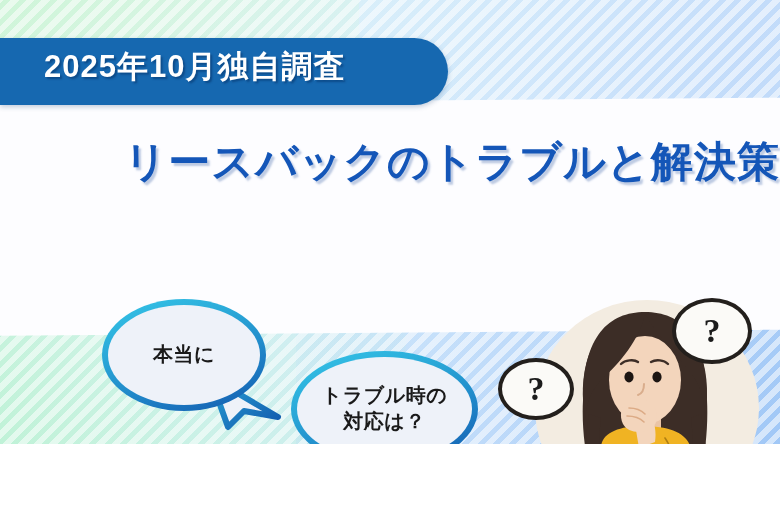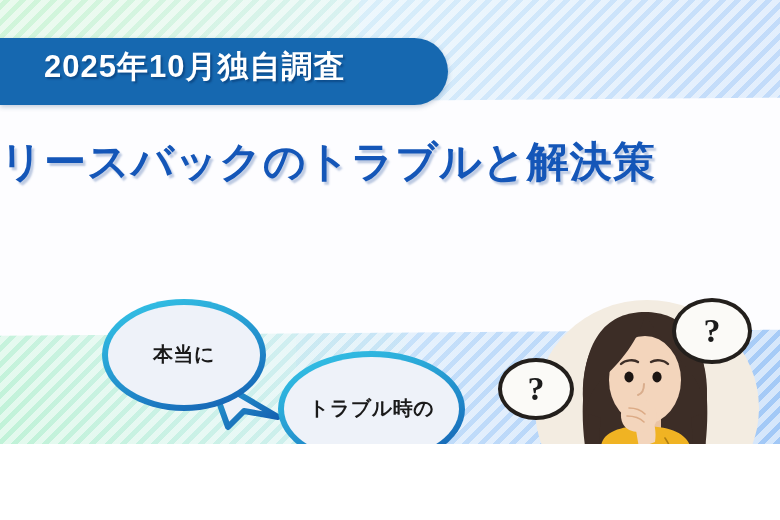--- a/index.html
+++ b/index.html
@@ -108,21 +108,21 @@
     text-shadow: 2px 2px 2px rgba(0,40,90,0.45);
     white-space: nowrap;
   }
 
   
   .title-wrap {
     position: absolute;
     left: 0;
     right: 0;
     top: 128px;
-    text-align: left;
+    text-align: right;
   }
   .title-line {
     font-size: 42px;
     font-weight: bold;
     color: #1456b8;
     letter-spacing: 1px;
     line-height: 1.62;
     text-shadow: 2.5px 2.5px 2px rgba(110,140,190,0.45);
     white-space: nowrap;
   }
@@ -162,21 +162,21 @@
     line-height: 1.28;
     letter-spacing: 0.5px;
     white-space: nowrap;
   }
   .bubble-tail {
     position: absolute;
     z-index: 1;
   }
 
   #bubble1 { left: 108px; top: 305px; width: 152px; height: 100px; }
-  #bubble2 { left: 284px; top: 357px; width: 175px; height: 104px; }
+  #bubble2 { left: 297px; top: 357px; width: 175px; height: 104px; }
 
   
   .illu {
     position: absolute;
     left: 505px;
     top: 288px;
     width: 275px;
     height: 232px;
   }
   .illu svg { display: block; }
@@ -248,20 +248,21 @@
         <linearGradient id="tailgrad2" x1="0" y1="0" x2="1" y2="1">
           <stop offset="0%" stop-color="#2aa8d8"></stop>
           <stop offset="100%" stop-color="#1259ad"></stop>
         </linearGradient>
       </defs>
     </svg>
     <div class="bubble-ring"></div>
     <div class="bubble-inner">
       <div class="bubble-txt">
         <div>トラブル時の</div>
+        <div>対応は？</div>
       </div>
     </div>
   </div>
 
   <div class="illu">
     <svg width="275" height="232" viewBox="0 0 275 232">
 
       <ellipse cx="142" cy="120" rx="112" ry="108" fill="#f3ece1"></ellipse>
 
       <path d="M78 112 C78 48 104 24 140 24 C176 24 202 48 202 112

